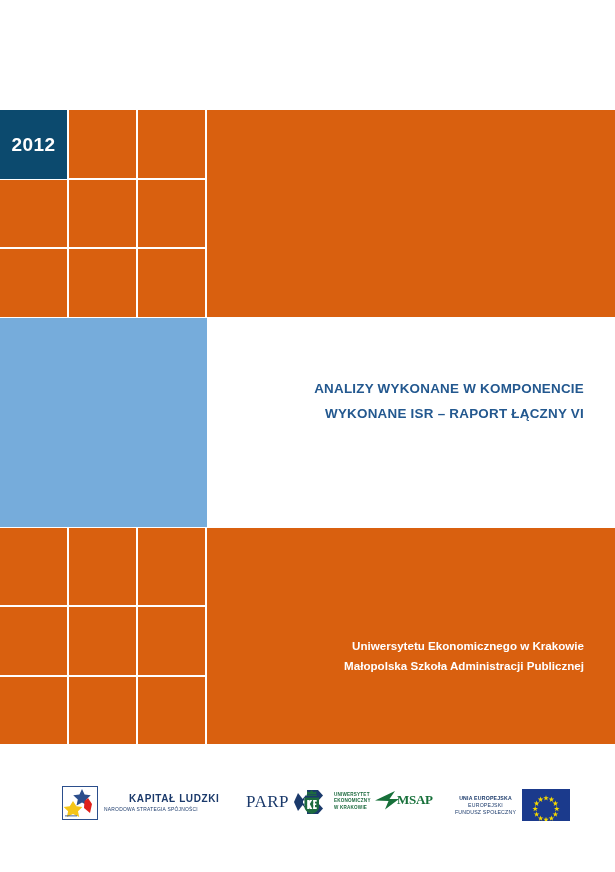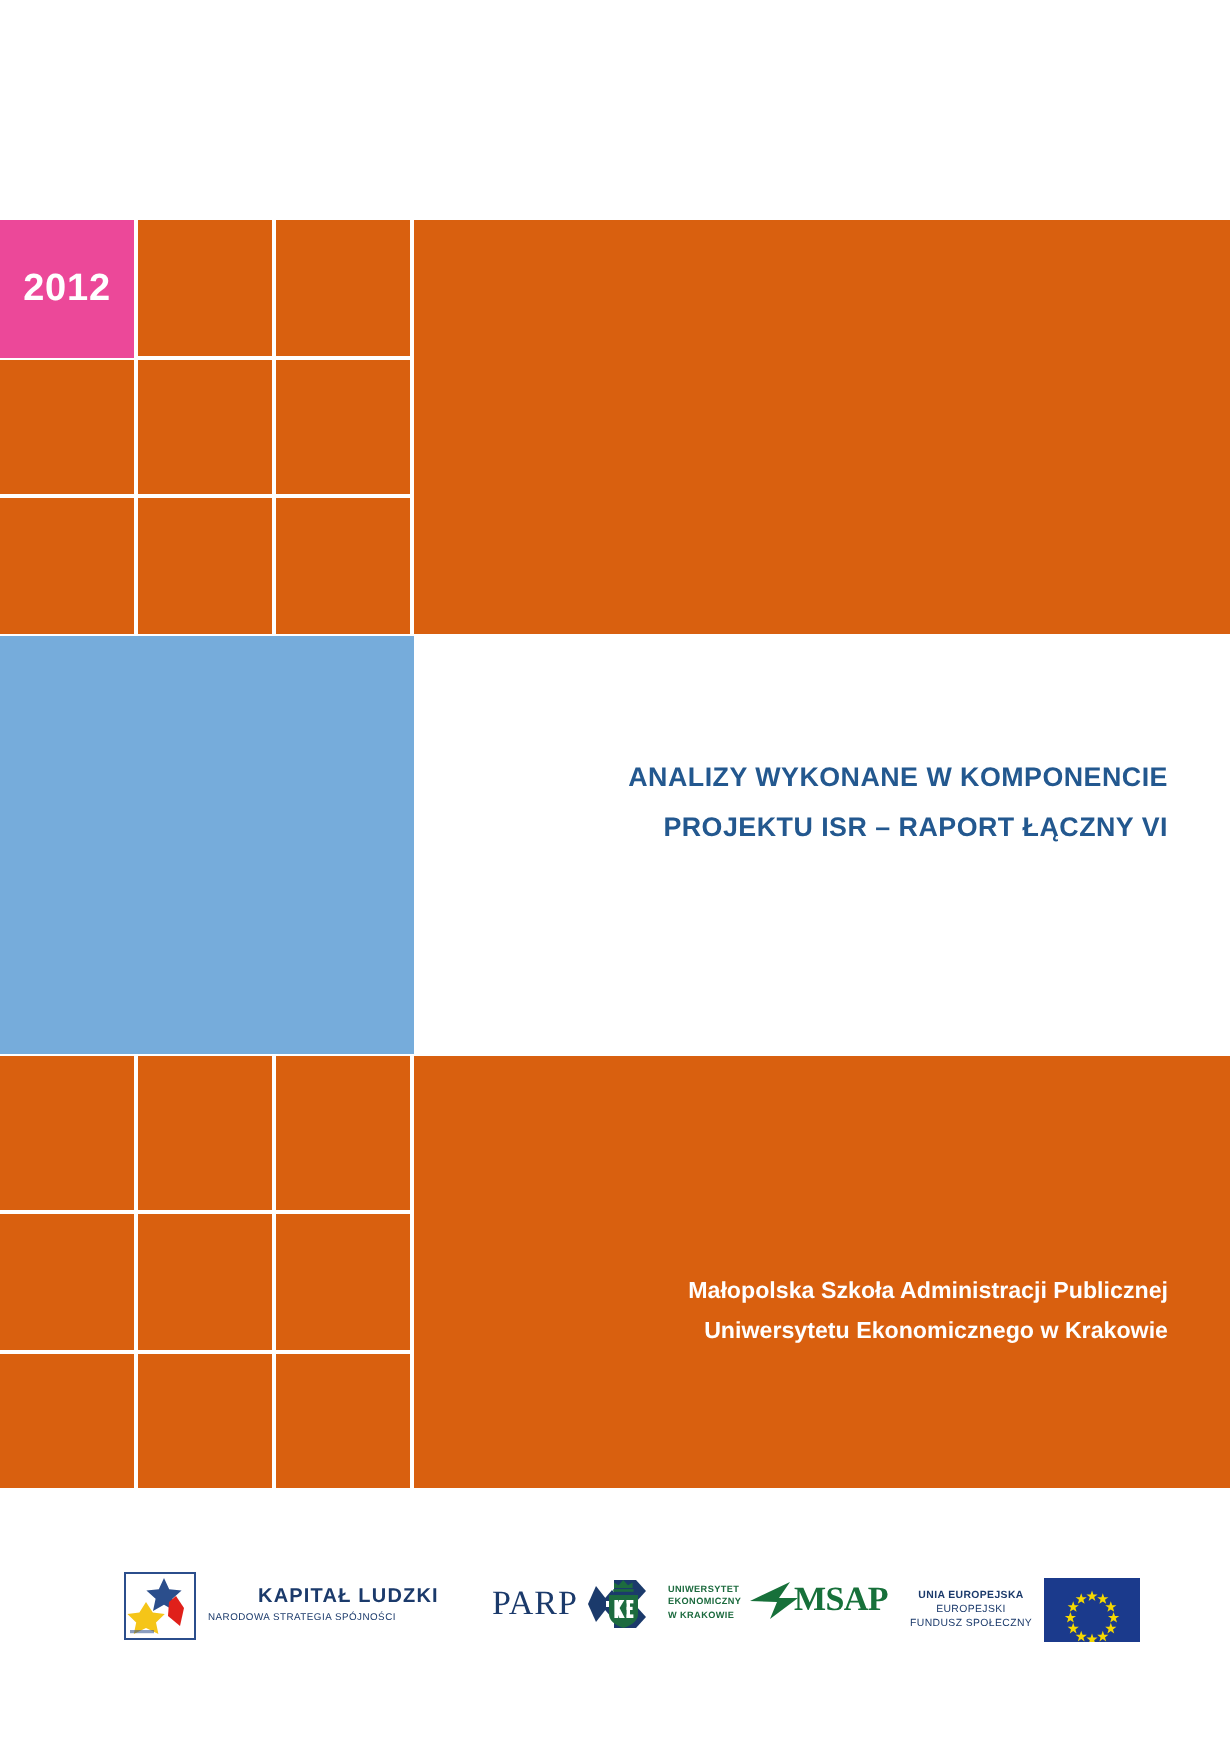--- a/index.html
+++ b/index.html
@@ -31,21 +31,21 @@
     width: 615px;
     height: 207px;
     background: #d9600f;
   }
   .block-year {
     position: absolute;
     left: 0;
     top: 110px;
     width: 67px;
     height: 69px;
-    background: #ec4899;
+    background: #0c4a6e;
     box-sizing: border-box;
   }
   .year-label {
     position: absolute;
     left: 0;
     top: 0;
     width: 67px;
     height: 69px;
     display: flex;
     align-items: center;
@@ -192,21 +192,21 @@
     font-weight: bold;
     letter-spacing: 0.2px;
     line-height: 6.4px;
   }
 
   
   .logo-msap { left: 375px; top: 790px; }
   .msap-mark { width: 26px; height: 20px; }
   .msap-main {
     color: #17703a;
-    font-size: 17px;
+    font-size: 13px;
     font-weight: bold;
     font-family: "Liberation Serif", serif;
     letter-spacing: -0.3px;
     line-height: 20px;
     margin-left: -4px;
   }
 
   
   .logo-eu { left: 455px; top: 789px; }
   .eu-txt { text-align: center; margin-right: 6px; }
@@ -239,34 +239,34 @@
   <div class="hline" style="left:0px;   top:247px; width:205px;"></div>
 
   <div class="block-year">
     <div class="year-label">2012</div>
   </div>
 
   <div class="block-blue"></div>
 
   <div class="title-band">
     <div class="title-line">ANALIZY WYKONANE W KOMPONENCIE</div>
-    <div class="title-line">PROJEKTU ISR – RAPORT ŁĄCZNY VI</div>
+    <div class="title-line">WYKONANE ISR – RAPORT ŁĄCZNY VI</div>
   </div>
 
   <div class="block-bottom"></div>
 
   <div class="vline" style="left:67px;  top:528px; height:216px;"></div>
   <div class="vline" style="left:136px; top:528px; height:216px;"></div>
   <div class="vline" style="left:205px; top:528px; height:216px;"></div>
   <div class="hline" style="left:0px;   top:605px; width:205px;"></div>
   <div class="hline" style="left:0px;   top:675px; width:205px;"></div>
 
   <div class="affiliation">
+    <div class="aff-line">Uniwersytetu Ekonomicznego w Krakowie</div>
     <div class="aff-line">Małopolska Szkoła Administracji Publicznej</div>
-    <div class="aff-line">Uniwersytetu Ekonomicznego w Krakowie</div>
   </div>
 
   <div class="logo-strip"></div>
 
   <div class="logo logo-kl">
     <svg class="kl-mark" viewBox="0 0 36 34">
       <rect x="0.5" y="0.5" width="35" height="33" fill="#ffffff" stroke="#2b4e8c" stroke-width="1"></rect>
       <path d="M20 3 L22.6 8.6 L28.8 9.3 L24.2 13.4 L25.5 19.5 L20 16.4 L14.5 19.5 L15.8 13.4 L11.2 9.3 L17.4 8.6 Z" fill="#2b4e8c"></path>
       <path d="M26 12 L30 18 L28 27 L22 22 L22.5 15 Z" fill="#e0201a"></path>
       <path d="M11 15 L14.4 20.2 L20.4 21 L16 25.2 L17.2 31 L11 28 L4.9 31 L6.1 25.2 L1.7 21 L7.7 20.2 Z" fill="#f5c518"></path>

